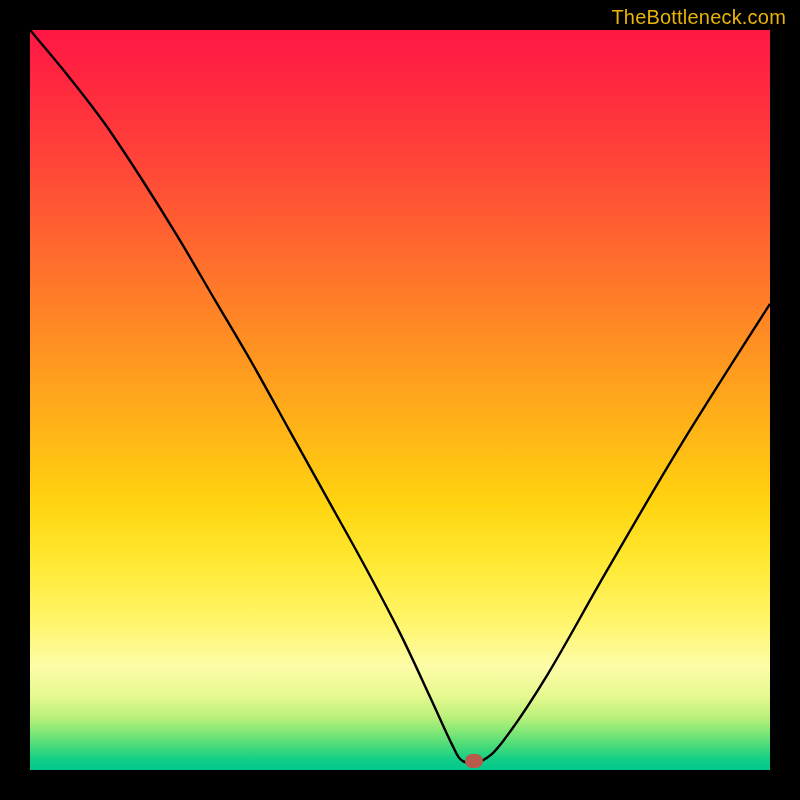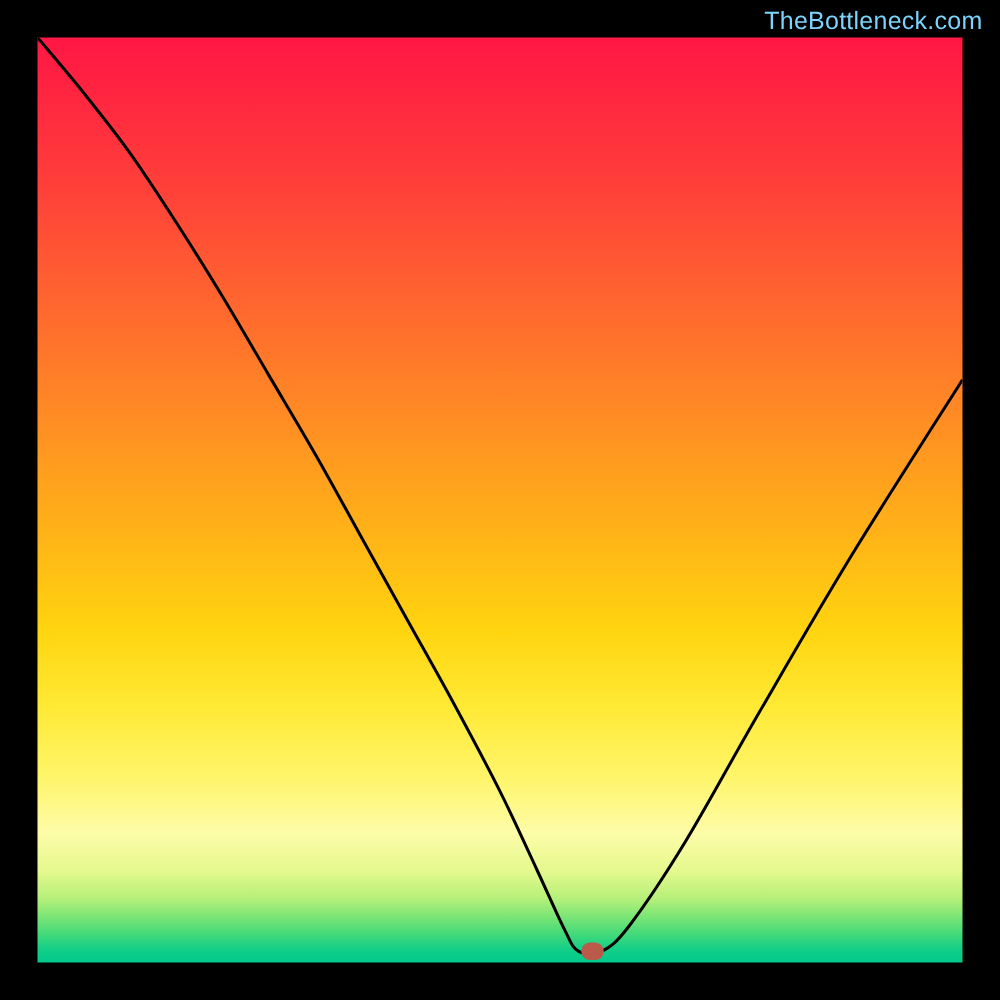--- a/index.html
+++ b/index.html
@@ -42,21 +42,21 @@
       #7de676 95%,
       #41d97a 97%,
       #14cf87 98.5%,
       #00c88d 100%
     );
   }
   .watermark {
     position: absolute;
     top: 6px;
     right: 14px;
-    color: #7dd3fc;
+    color: #eab308;
     font-size: 20px;
     font-weight: 500;
     letter-spacing: 0.2px;
     user-select: none;
   }
   svg.curve {
     position: absolute;
     left: 0;
     top: 0;
     width: 740px;

